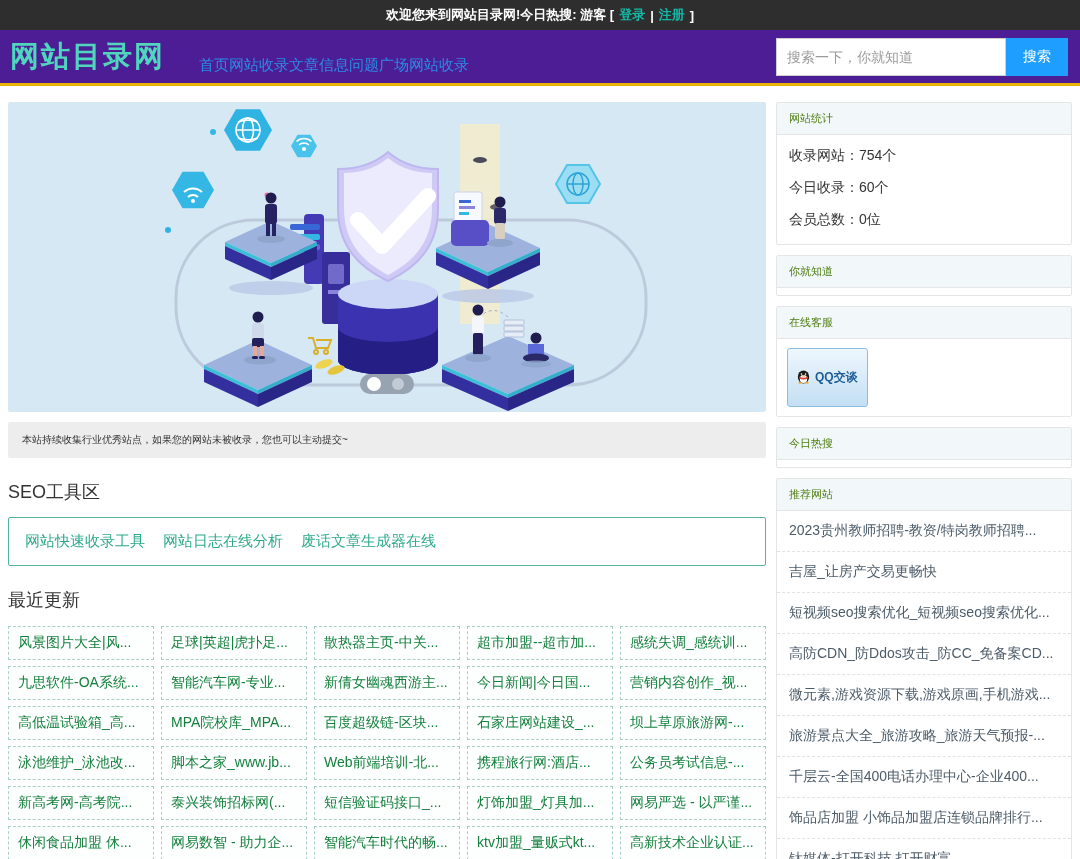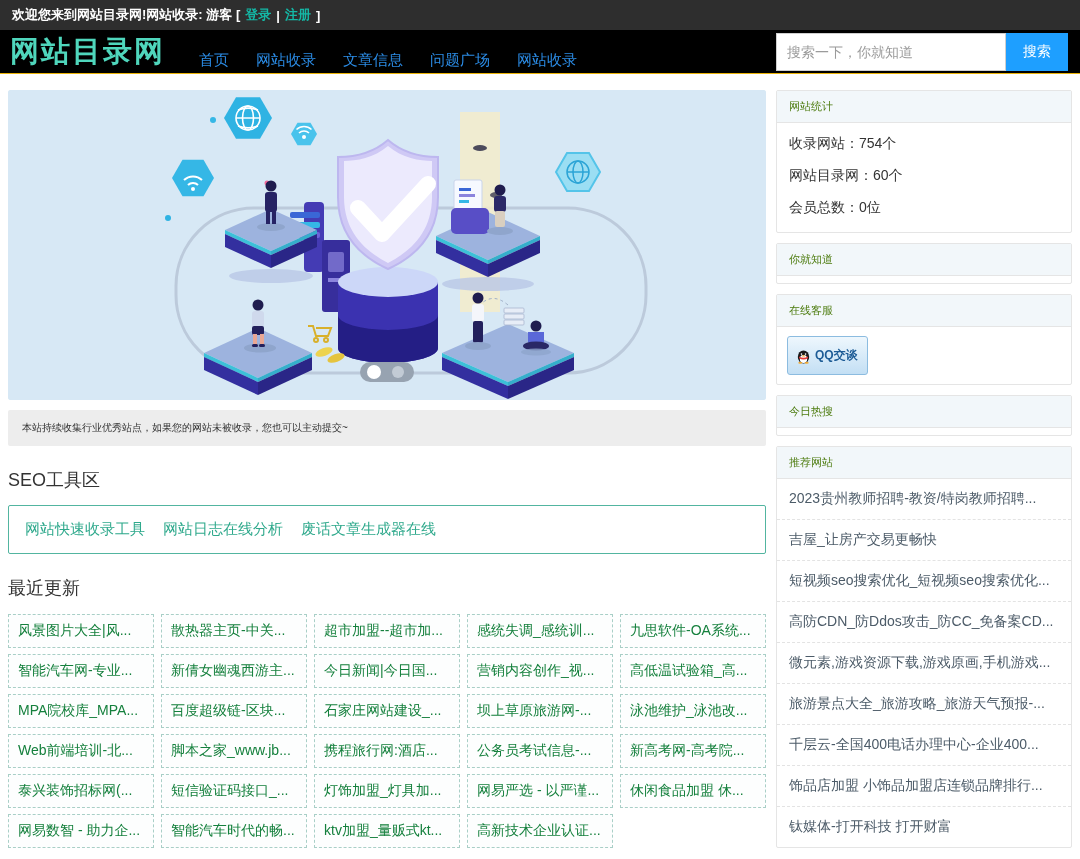--- a/index.html
+++ b/index.html
@@ -2,30 +2,30 @@
 <html><head>
 <meta charset="utf-8">
 <style>
   * { margin:0; padding:0; box-sizing:border-box; }
   html,body { width:1080px; height:859px; overflow:hidden; background:#fff;
     font-family:"Liberation Sans","DejaVu Sans",sans-serif; }
   a { text-decoration:none; cursor:pointer; }
 
   
   .topbar { height:30px; background:#2e2e2e; color:#fff; display:flex;
-    align-items:center; justify-content:flex-start; padding:0 12px;
+    align-items:center; justify-content:center; padding:0 12px;
     font-size:13px; font-weight:bold; }
   .topbar a { color:#14b8a6; }
   .identity { display:flex; gap:5px; align-items:center; }
 
   
-  .header { height:44px; display:flex; align-items:center; padding:0 10px;
-    background:#000000; border-bottom:1px solid #eab308; }
+  .header { height:56px; display:flex; align-items:center; padding:0 10px;
+    background:#4c1d95; border-bottom:3px solid #eab308; }
   .logo { font-size:29px; font-weight:bold; color:#4fd6bc; letter-spacing:2px; margin-right:34px; }
-  .nav { display:flex; gap:27px; font-size:15px;margin-top:17px; }
+  .nav { display:flex; font-size:15px;margin-top:17px; }
   .nav a { color:#2b8ce6; }
   .searchbox { margin-left:auto; display:flex; margin-right:2px; }
   .searchbox input { width:230px; height:38px; border:1px solid #cfcfcf; padding:0 10px;
     font-size:14px; color:#333; outline:none; }
   .searchbox input::placeholder { color:#9b9b9b; }
   .searchbox button { width:62px; height:38px; background:#1e9fff; color:#fff;
     border:none; font-size:14px; cursor:pointer; }
 
   
   .main { display:flex; gap:10px; padding:16px 8px 0; align-items:flex-start; }
@@ -49,36 +49,36 @@
     text-overflow:ellipsis; display:block; }
 
   
   .panel { border:1px solid #e5e5e5; background:#fff; margin-bottom:10px; border-radius:2px; }
   .panel-h { background:#f2f7fa; border-bottom:1px solid #e5e5e5; padding:8px 12px;
     font-size:11px; color:#4d7c0f; }
   .stats-body { padding:5px 12px 8px; }
   .stats-row { padding:7px 0; font-size:14px; color:#333; }
   .empty-body { height:7px; }
   .service-body { padding:9px 10px; }
-  .qq-btn { display:inline-flex; align-items:flex-end; gap:5px; font-size:12px;
-    font-weight:bold; color:#1d5c96; padding:10px 9px; border:1px solid #8cbce0;
+  .qq-btn { display:inline-flex; align-items:flex-start; gap:5px; font-size:12px;
+    font-weight:bold; color:#1d5c96; padding:20px 9px; border:1px solid #8cbce0;
     border-radius:3px; background:linear-gradient(#eef7fd,#c3dff4); }
   .rec-list { list-style:none; }
   .rec-list li { border-bottom:1px dashed #e3e3e3; }
   .rec-list li:last-child { border-bottom:none; }
   .rec-list a { display:block; padding:11px 12px; font-size:14px; color:#4c5b68;
     white-space:nowrap; overflow:hidden; text-overflow:ellipsis; }
 </style>
 </head>
 <body>
 
 <div class="topbar">
   <span>欢迎您来到网站目录网!</span>
   <div class="identity">
-    <span>网站收录: 游客 [</span>
+    <span>今日热搜: 游客 [</span>
     <a>登录</a>
     <span>|</span>
     <a>注册</a>
     <span>]</span>
   </div>
 </div>
 
 <div class="header">
   <a class="logo">网站目录网</a>
   <nav class="nav">
@@ -255,36 +255,37 @@
     </div>
 
     <div class="noticebar">本站持续收集行业优秀站点，如果您的网站未被收录，您也可以主动提交~</div>
 
     <h2 class="sec-title">SEO工具区</h2>
     <div class="toolbox"><a>网站快速收录工具</a><a>网站日志在线分析</a><a>废话文章生成器在线</a></div>
 
     <h2 class="sec-title">最近更新</h2>
     <div class="grid">
         <a class="cell">风景图片大全|风...</a>
+        <a class="cell">足球|英超|虎扑足...</a>
         <a class="cell">散热器主页-中关...</a>
         <a class="cell">超市加盟--超市加...</a>
         <a class="cell">感统失调_感统训...</a>
         <a class="cell">九思软件-OA系统...</a>
         <a class="cell">智能汽车网-专业...</a>
         <a class="cell">新倩女幽魂西游主...</a>
         <a class="cell">今日新闻|今日国...</a>
         <a class="cell">营销内容创作_视...</a>
         <a class="cell">高低温试验箱_高...</a>
         <a class="cell">MPA院校库_MPA...</a>
         <a class="cell">百度超级链-区块...</a>
         <a class="cell">石家庄网站建设_...</a>
         <a class="cell">坝上草原旅游网-...</a>
         <a class="cell">泳池维护_泳池改...</a>
+        <a class="cell">脚本之家_www.jb...</a>
         <a class="cell">Web前端培训-北...</a>
-        <a class="cell">脚本之家_www.jb...</a>
         <a class="cell">携程旅行网:酒店...</a>
         <a class="cell">公务员考试信息-...</a>
         <a class="cell">新高考网-高考院...</a>
         <a class="cell">泰兴装饰招标网(...</a>
         <a class="cell">短信验证码接口_...</a>
         <a class="cell">灯饰加盟_灯具加...</a>
         <a class="cell">网易严选 - 以严谨...</a>
         <a class="cell">休闲食品加盟 休...</a>
         <a class="cell">网易数智 - 助力企...</a>
         <a class="cell">智能汽车时代的畅...</a>
@@ -294,21 +295,21 @@
   </div>
 
   <div class="right">
     <div class="panel">
       <div class="panel-h">网站统计</div>
       <div class="stats-body">
           <div class="stats-row">
           <span>收录网站：</span><span>754个</span>
         </div>
           <div class="stats-row">
-          <span>网站目录网：</span><span>60个</span>
+          <span>今日收录：</span><span>60个</span>
         </div>
           <div class="stats-row">
           <span>会员总数：</span><span>0位</span>
         </div>
         </div>
     </div>
 
     <div class="panel">
       <div class="panel-h">你就知道</div>
       <div class="empty-body"></div>

